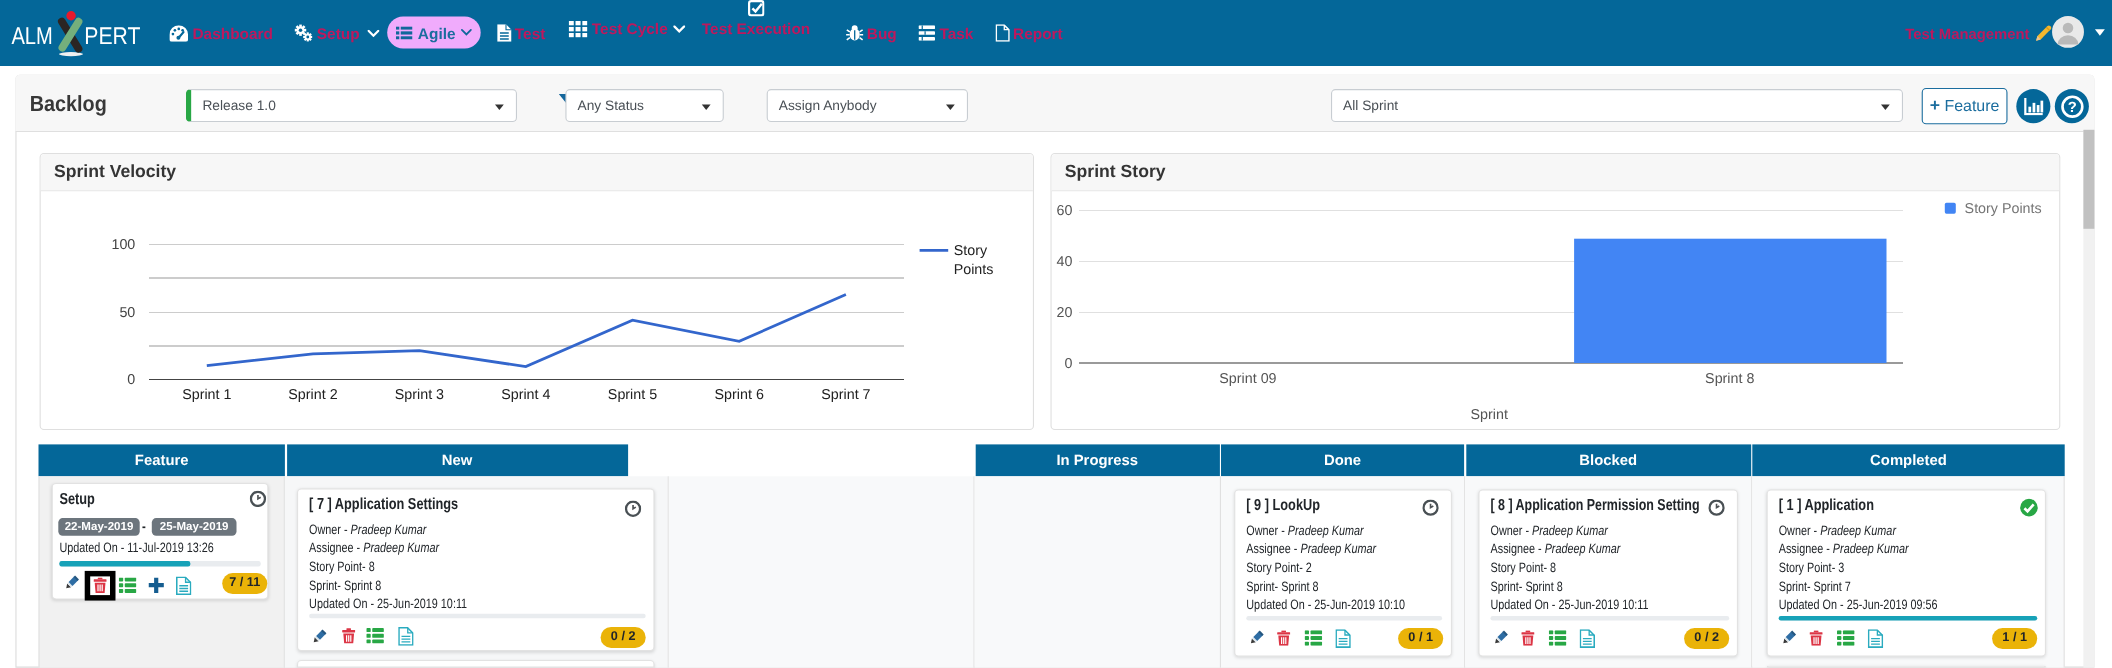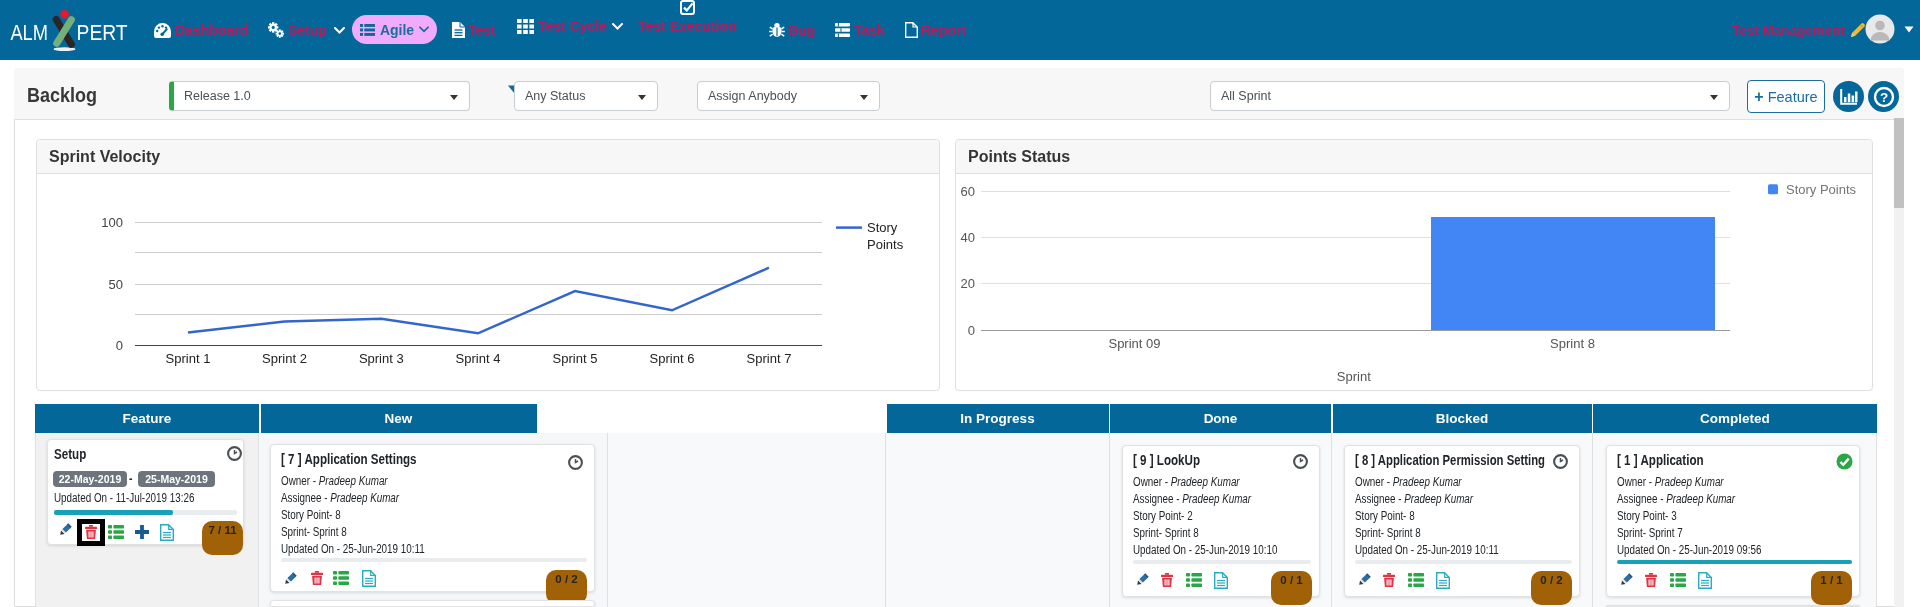--- a/index.html
+++ b/index.html
@@ -41,21 +41,21 @@
 .kbh { position:absolute; top:404px; height:29px; background:#046799; color:#fff;
   font-size:13.5px; font-weight:bold; text-align:center; line-height:29px; }
 .kcol { position:absolute; top:433px; height:174px; background:#f8f9fa; border-right:1px solid #e0e0e0; }
 .kcard { position:absolute; background:#fff; border:1px solid #e2e2e2; border-radius:4px;
   box-shadow:0 1px 3px rgba(0,0,0,.12); }
 .ktitle { position:absolute; font-size:14.5px; font-weight:bold; color:#212529; white-space:nowrap; transform:scaleX(.8); transform-origin:0 50%; }
 .kline { position:absolute; font-size:12.3px; color:#212529; white-space:nowrap; transform:scaleX(.8); transform-origin:0 50%; }
 .kline i { font-style:italic; }
 .pbar { position:absolute; height:4px; background:#e9ecef; border-radius:2px; }
 .pfill { height:4px; background:#17a2b8; border-radius:2px; }
-.badge { position:absolute; width:41px; height:34px; background:#a16207; border-radius:10px;
+.badge { position:absolute; width:41px; height:19px; background:#eab308; border-radius:10px;
   color:#212529; font-size:11.5px; font-weight:bold; text-align:center; line-height:19px; }
 .gbadge { position:absolute; height:16px; background:#6c757d; border-radius:4px;
   color:#fff; font-size:10.5px; font-weight:bold; text-align:center; line-height:16px; }
 
 
 #sbtrack { position:absolute; left:1893.5px; top:118px; width:10px; height:489px; background:#f1f1f1; }
 #sbthumb { position:absolute; left:1893.5px; top:118px; width:10px; height:90px; background:#c1c1c1; }
 </style>
 </head>
 <body>
@@ -240,21 +240,21 @@
       <svg width="22" height="22" viewBox="0 0 22 22">
         <circle cx="11" cy="11" r="9" fill="none" stroke="#fff" stroke-width="2.4"></circle>
         <text x="11" y="15.8" font-size="13.5" font-weight="bold" fill="#fff" text-anchor="middle" font-family="Liberation Sans">?</text>
       </svg>
     </div>
 
 <div class="chartcard" style="left:36px;top:139px;width:904px;height:252px;">
   <div class="charthead">Sprint Velocity</div>
 </div>
 <div class="chartcard" style="left:955px;top:139px;width:918px;height:252px;">
-  <div class="charthead">Points Status</div>
+  <div class="charthead">Sprint Story</div>
 </div>
 
 <svg class="abs" style="left:36px;top:171px;" width="902" height="219" viewBox="0 0 902 219">
   <g stroke="#cccccc" stroke-width="1" shape-rendering="crispEdges">
     <line x1="99" y1="51.2" x2="786" y2="51.2"></line>
     <line x1="99" y1="81.7" x2="786" y2="81.7"></line>
     <line x1="99" y1="113.1" x2="786" y2="113.1"></line>
     <line x1="99" y1="143.5" x2="786" y2="143.5"></line>
   </g>
   <line x1="99" y1="174" x2="786" y2="174" stroke="#444" stroke-width="1" shape-rendering="crispEdges"></line>
@@ -297,21 +297,21 @@
   <g font-size="13" fill="#555" text-anchor="middle" font-family="Liberation Sans">
     <text x="179.5" y="177.3">Sprint 09</text>
     <text x="617.5" y="177.3">Sprint 8</text>
     <text x="398.8" y="209.8">Sprint</text>
   </g>
   <rect x="813" y="13.3" width="10" height="10" rx="1.5" fill="#4285f4"></rect>
   <text x="831" y="22.5" font-size="13" fill="#757575" font-family="Liberation Sans">Story Points</text>
 </svg>
 
 <div class="kbh" style="left:35px;width:224px;">Feature</div>
-<div class="kbh" style="left:260.5px;width:276px;">New</div>
+<div class="kbh" style="left:260.5px;width:310px;">New</div>
 <div class="kbh" style="left:886.5px;width:222px;">In Progress</div>
 <div class="kbh" style="left:1110px;width:221px;">Done</div>
 <div class="kbh" style="left:1332.5px;width:259px;">Blocked</div>
 <div class="kbh" style="left:1593px;width:284px;">Completed</div>
 
 <div class="kcol" style="left:35px;width:224px;background:#f1f1f1;border-left:1px solid #e0e0e0;"></div>
 <div class="kcol" style="left:259px;width:349px;background:#f6f7f8;"></div>
 <div class="kcol" style="left:608px;width:278px;"></div>
 <div class="kcol" style="left:886px;width:224px;"></div>
 <div class="kcol" style="left:1110px;width:222px;"></div>

